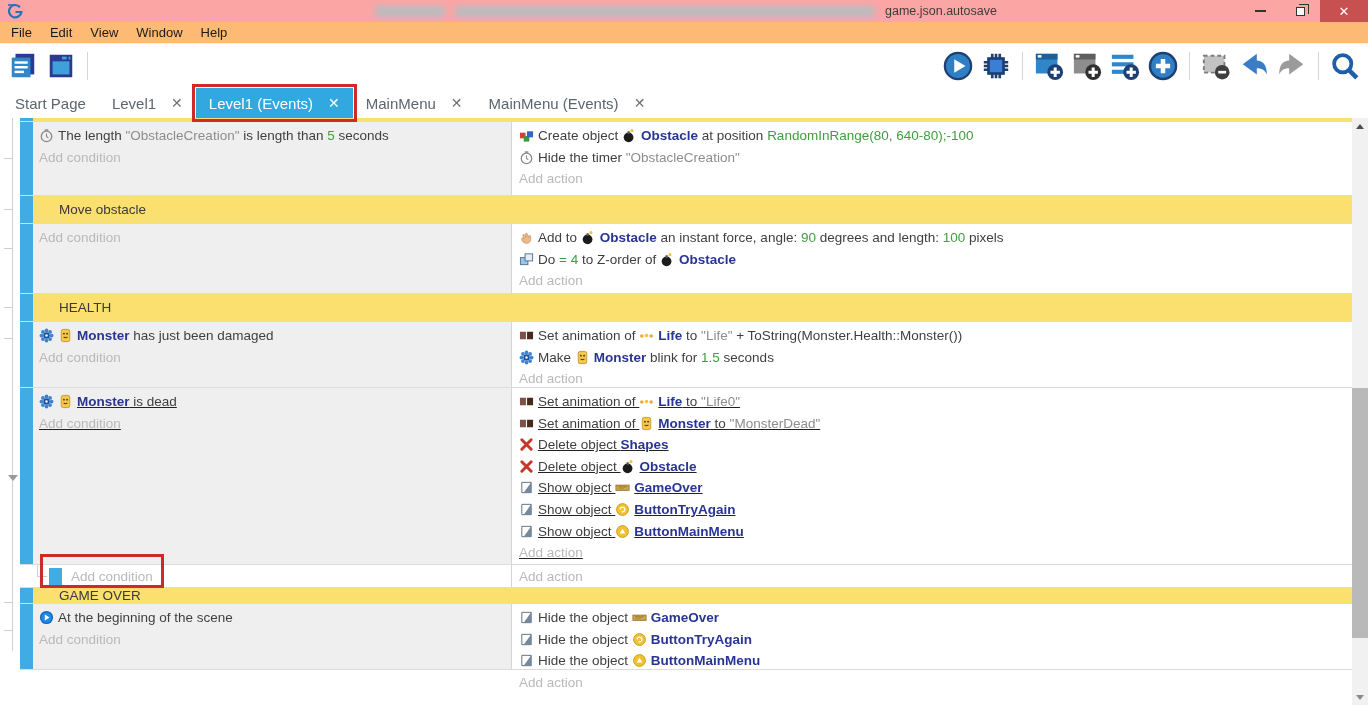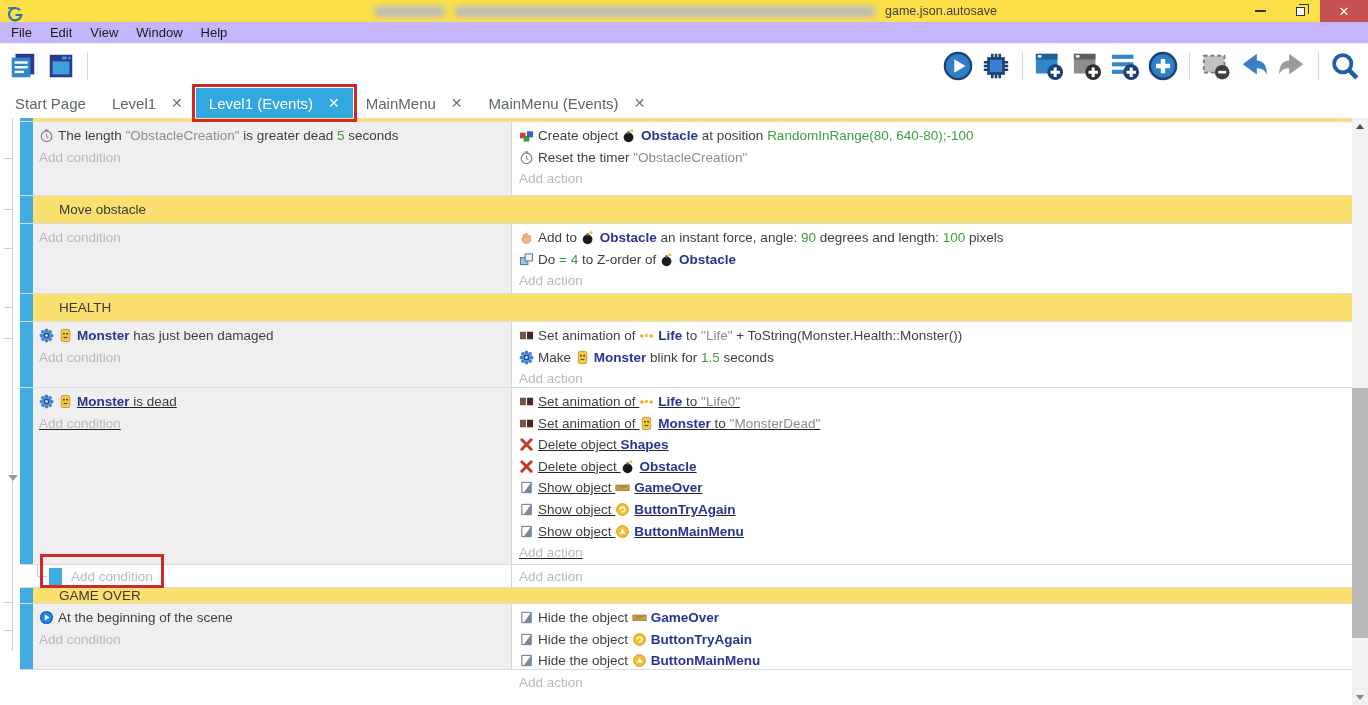--- a/index.html
+++ b/index.html
@@ -6,35 +6,35 @@
     --active-tab:#31a8e0; --comment-yellow:#fbdf6f; --annot:#cd2a29;
     --obj:#283593; --val:#3f9e3f; --str:#8d8d8d; --txt:#3f3f3f; --add:#b9b9b9;
     --bar:#41ace4; --cond-bg:#efefef; --rowline:#dcdcdc;
   }
   *{box-sizing:border-box}
   html,body{margin:0;padding:0}
   body{width:1368px;height:705px;overflow:hidden;background:#fff;
        font-family:"Liberation Sans",sans-serif;color:#222;position:relative}
 
   
-  .titlebar{height:22px;background:#fde047;display:flex;align-items:flex-end;position:relative}
+  .titlebar{height:22px;background:#fca5a5;display:flex;align-items:center;position:relative}
   .logo{width:18px;height:16px;margin-left:6px;flex:0 0 auto}
   .title-area{position:absolute;left:375px;top:3px;display:flex;align-items:center;height:16px}
   .blurblock{height:11px;background:#b9bcc0;border-radius:2px;filter:blur(3px);margin-right:10px}
   .title-text{font-size:12.5px;color:#3c3c3c;white-space:nowrap}
   .win-controls{position:absolute;right:0;top:0;height:22px;display:flex}
   .win-btn{width:40px;height:22px;display:flex;align-items:center;justify-content:center;color:#333}
   .win-btn.close{width:48px;background:#c75050;color:#fff;font-size:14px}
   .glyph-min{width:11px;height:2px;background:#333}
   .glyph-restore{width:9px;height:9px;border:1px solid #333;position:relative;background:#fafafa}
   .glyph-restore:before{content:"";position:absolute;left:2px;top:-4px;width:9px;height:9px;border:1px solid #333;border-left:none;border-bottom:none}
   .glyph-close{font-size:13px;line-height:1}
 
   
-  .menubar{height:22px;background:#c4b5fd;display:flex;align-items:center;padding-left:2px;border-bottom:1px solid #f0f0f0}
+  .menubar{height:22px;background:#fdba74;display:flex;align-items:center;padding-left:2px;border-bottom:1px solid #f0f0f0}
   .menu-item{font-size:13px;color:#1a1a1a;padding:0 9px;height:100%;display:flex;align-items:center}
 
   
   .toolbar{height:44px;background:#fff;display:flex;align-items:center;padding:0 6px}
   .tb-group{display:flex;align-items:center;gap:4px}
   .tb-btn{width:34px;height:34px;display:flex;align-items:center;justify-content:center}
   .tb-btn svg{width:30px;height:30px}
   .tb-sep{width:1px;height:28px;background:#d6d6d6;margin:0 5px}
   .tb-spacer{flex:1}
 
@@ -262,38 +262,38 @@
         <div class="bar"></div>
         <div class="comment-body"></div>
       </div>
       <div class="row" style="height: 74px;">
         <div class="bar"></div>
         <div class="cond">
           <div class="line"><span class="icon"><svg viewBox="0 0 16 16" xmlns="http://www.w3.org/2000/svg">
                 <circle cx="8" cy="9" r="5.6" fill="none" stroke="#8a8a8a" stroke-width="1.4"></circle>
                 <path d="M8 9V5.8M8 9l2 1.5" stroke="#8a8a8a" stroke-width="1.2"></path>
                 <path d="M6 2.2h4" stroke="#8a8a8a" stroke-width="1.6"></path>
-              </svg></span><span class="t">The length </span><span class="str">"ObstacleCreation"</span><span class="t"> is greater dead </span><span class="val">5</span><span class="t"> seconds</span></div>
+              </svg></span><span class="t">The length </span><span class="str">"ObstacleCreation"</span><span class="t"> is length than </span><span class="val">5</span><span class="t"> seconds</span></div>
           <div class="line add-link">Add condition</div>
         </div>
         <div class="act">
           <div class="line"><span class="icon"><svg viewBox="0 0 16 16" xmlns="http://www.w3.org/2000/svg">
                 <rect x="1" y="5" width="6" height="6" fill="#cc4437"></rect>
                 <rect x="5" y="8.5" width="6" height="6" fill="#3c9a3c"></rect>
                 <rect x="8.5" y="3.5" width="6.5" height="6.5" fill="#3566c4"></rect>
               </svg></span><span class="t">Create object </span><span class="icon"><svg viewBox="0 0 16 16" xmlns="http://www.w3.org/2000/svg">
                 <circle cx="7" cy="10" r="5.2" fill="#1b1b1b"></circle>
                 <rect x="6" y="3.4" width="2.2" height="3" fill="#555"></rect>
                 <circle cx="10.6" cy="2.8" r="1.7" fill="#f5c33b"></circle>
               </svg></span><span class="obj">Obstacle</span><span class="t"> at position </span><span class="val">RandomInRange(80, 640-80);-100</span></div>
           <div class="line"><span class="icon"><svg viewBox="0 0 16 16" xmlns="http://www.w3.org/2000/svg">
                 <circle cx="8" cy="9" r="5.6" fill="none" stroke="#8a8a8a" stroke-width="1.4"></circle>
                 <path d="M8 9V5.8M8 9l2 1.5" stroke="#8a8a8a" stroke-width="1.2"></path>
                 <path d="M6 2.2h4" stroke="#8a8a8a" stroke-width="1.6"></path>
-              </svg></span><span class="t">Reset the timer </span><span class="str">"ObstacleCreation"</span></div>
+              </svg></span><span class="t">Hide the timer </span><span class="str">"ObstacleCreation"</span></div>
           <div class="line add-link">Add action</div>
         </div>
       </div>
       <div class="row" style="height: 28px;">
         <div class="bar"></div>
         <div class="comment-body">
           <span>Move obstacle</span>
         </div>
       </div>
       <div class="row" style="height: 70px;">

